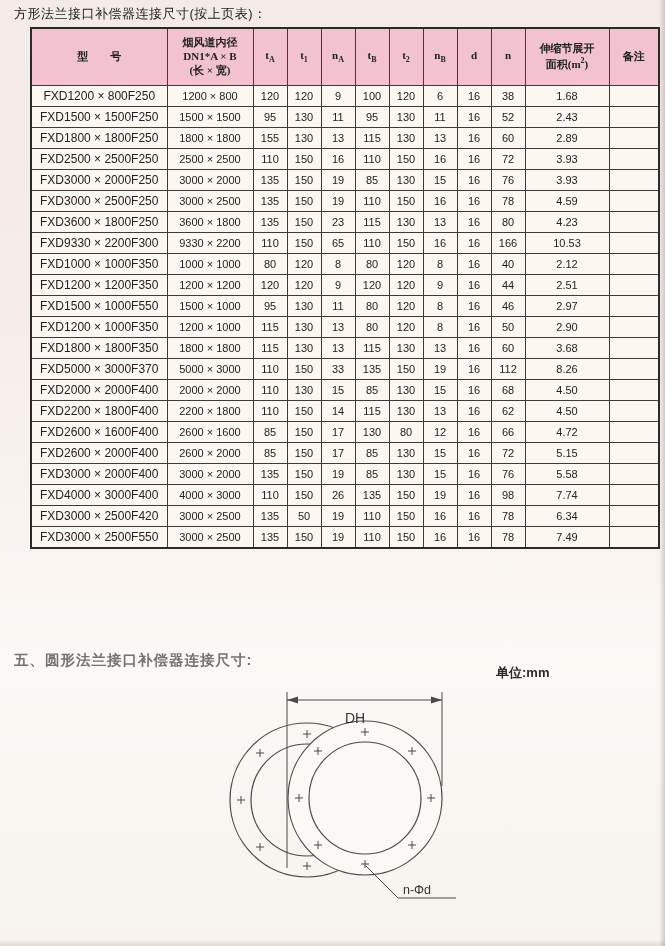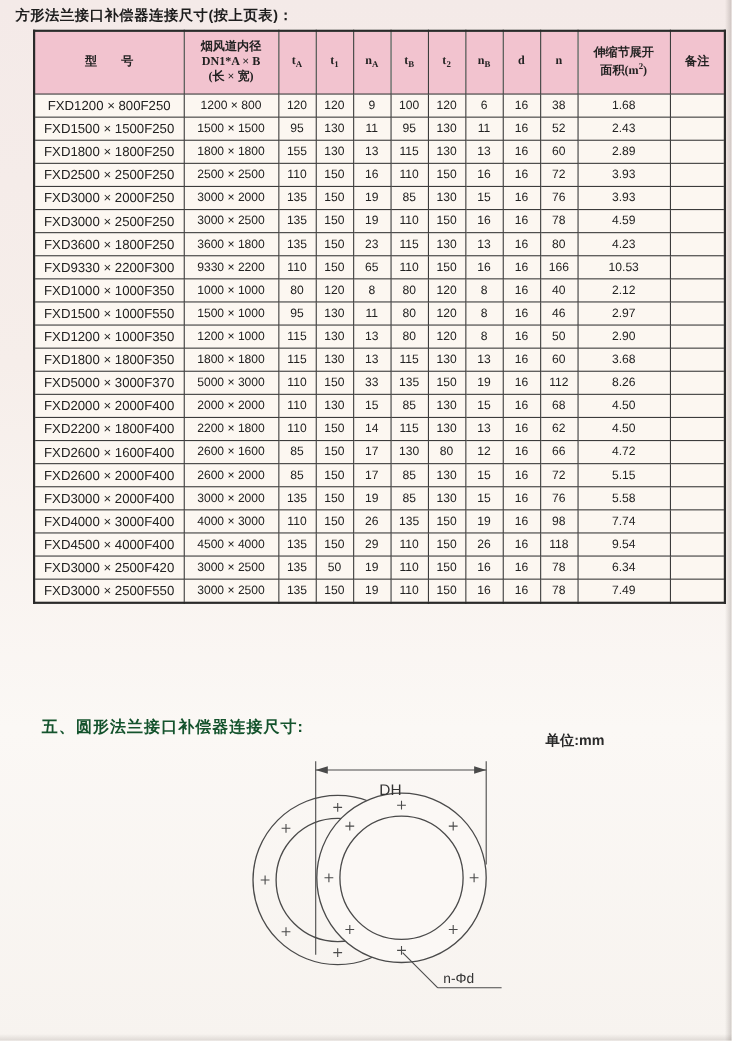--- a/index.html
+++ b/index.html
@@ -7,21 +7,21 @@
     width:665px;height:946px;position:relative;overflow:hidden;
     font-family:"Liberation Sans", sans-serif;
     background:linear-gradient(180deg,#f4eae8 0%,#f6eeea 35%,#fbf8f5 70%,#f7f3ef 100%);
   }
   .scan-edge-right{position:absolute;right:0;top:0;width:6px;height:100%;
     background:linear-gradient(to right,rgba(0,0,0,0),rgba(110,100,95,.28));}
   .scan-edge-bottom{position:absolute;left:0;bottom:0;width:100%;height:6px;
     background:linear-gradient(to bottom,rgba(0,0,0,0),rgba(110,100,95,.18));}
 
   .page-title{
-    position:absolute;left:14px;top:5px;font-size:13px;font-weight:bold;color:#1d1d1d;
+    position:absolute;left:14px;top:5px;font-size:13px;font-weight:normal;color:#1d1d1d;
     letter-spacing:.5px;
   }
 
   table.spec-table{
     position:absolute;left:30px;top:27px;width:628px;
     border-collapse:collapse;table-layout:fixed;
     background:#fdf8f2;border:2px solid #2a2a2a;
     color:#222;
   }
   .spec-table th,.spec-table td{
@@ -31,21 +31,21 @@
   .spec-table thead th{
     background:#f2c3cf;height:56px;font-size:11px;font-weight:bold;line-height:1.25;font-family:Liberation Serif, serif;
   }
   .spec-table thead th sub{font-size:8px;}
   .spec-table thead th sup{font-size:8px;}
   .spec-table tbody td{height:20px;font-size:11px;background:#fcf7f1;}
   .spec-table tbody td.cell-model{font-size:12px;}
 
   .section-title{
     position:absolute;left:14px;top:651px;font-size:14.5px;font-weight:bold;
-    color:#14532d;letter-spacing:1px;margin-left:24px;
+    color:#737373;letter-spacing:1px;
   }
   .unit-label{
     position:absolute;left:496px;top:664px;font-size:13px;font-weight:600;color:#2a2a2a;text-align:right;
   }
   svg.flange-diagram{position:absolute;left:0;top:678px;}
   svg text{font-family:"Liberation Sans", sans-serif;fill:#333;}
 </style>
 </head>
 <body>
 
@@ -210,20 +210,34 @@
         <td class="cell-na">8</td>
         <td class="cell-tb">80</td>
         <td class="cell-t2">120</td>
         <td class="cell-nb">8</td>
         <td class="cell-d">16</td>
         <td class="cell-n">40</td>
         <td class="cell-area">2.12</td>
         <td class="cell-remark"></td>
       </tr>
       <tr>
+        <td class="cell-model">FXD1200 × 1200F350</td>
+        <td class="cell-dn">1200 × 1200</td>
+        <td class="cell-ta">120</td>
+        <td class="cell-t1">120</td>
+        <td class="cell-na">9</td>
+        <td class="cell-tb">120</td>
+        <td class="cell-t2">120</td>
+        <td class="cell-nb">9</td>
+        <td class="cell-d">16</td>
+        <td class="cell-n">44</td>
+        <td class="cell-area">2.51</td>
+        <td class="cell-remark"></td>
+      </tr>
+      <tr>
         <td class="cell-model">FXD1500 × 1000F550</td>
         <td class="cell-dn">1500 × 1000</td>
         <td class="cell-ta">95</td>
         <td class="cell-t1">130</td>
         <td class="cell-na">11</td>
         <td class="cell-tb">80</td>
         <td class="cell-t2">120</td>
         <td class="cell-nb">8</td>
         <td class="cell-d">16</td>
         <td class="cell-n">46</td>
@@ -347,34 +361,20 @@
         <td class="cell-dn">4000 × 3000</td>
         <td class="cell-ta">110</td>
         <td class="cell-t1">150</td>
         <td class="cell-na">26</td>
         <td class="cell-tb">135</td>
         <td class="cell-t2">150</td>
         <td class="cell-nb">19</td>
         <td class="cell-d">16</td>
         <td class="cell-n">98</td>
         <td class="cell-area">7.74</td>
-        <td class="cell-remark"></td>
-      </tr>
-      <tr>
-        <td class="cell-model">FXD4500 × 4000F400</td>
-        <td class="cell-dn">4500 × 4000</td>
-        <td class="cell-ta">135</td>
-        <td class="cell-t1">150</td>
-        <td class="cell-na">29</td>
-        <td class="cell-tb">110</td>
-        <td class="cell-t2">150</td>
-        <td class="cell-nb">26</td>
-        <td class="cell-d">16</td>
-        <td class="cell-n">118</td>
-        <td class="cell-area">9.54</td>
         <td class="cell-remark"></td>
       </tr>
       <tr>
         <td class="cell-model">FXD3000 × 2500F420</td>
         <td class="cell-dn">3000 × 2500</td>
         <td class="cell-ta">135</td>
         <td class="cell-t1">50</td>
         <td class="cell-na">19</td>
         <td class="cell-tb">110</td>
         <td class="cell-t2">150</td>

